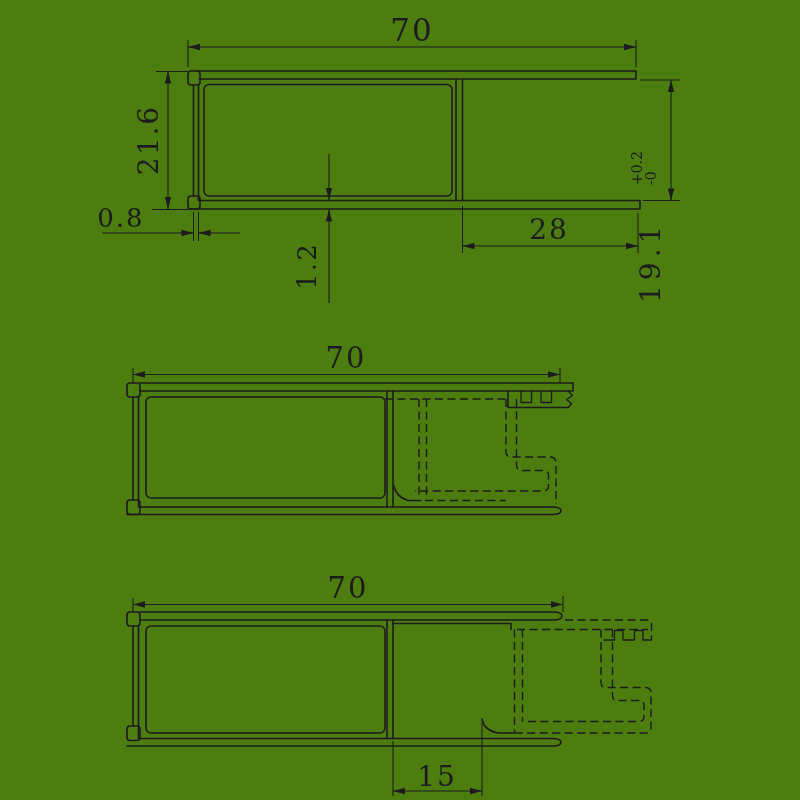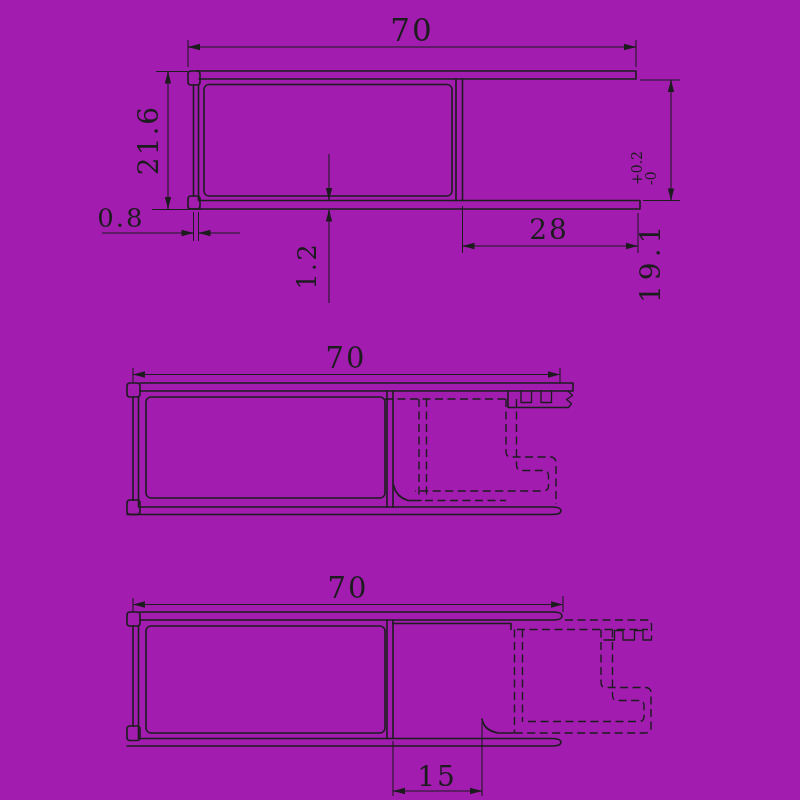--- a/index.html
+++ b/index.html
@@ -3,21 +3,21 @@
 <meta charset="utf-8">
 <style>
   html,body{margin:0;padding:0;}
   body{
     width:800px;height:800px;
     background:#ffffff;
     font-family:"DejaVu Serif", serif;
   }
   .sheet{
     position:relative;width:800px;height:800px;
-    background:#a21caf;
+    background:#4d7c0f;
     overflow:hidden;
   }
   svg text{
     fill:#1c1c1e;
     font-family:"DejaVu Serif", serif;
   }
   .solid{stroke:#1c1c1e;stroke-width:1.6;fill:none;stroke-linecap:round;stroke-linejoin:round;}
   .thin {stroke:#1c1c1e;stroke-width:1.3;fill:none;stroke-linecap:round;stroke-linejoin:round;}
   .hidden-line{stroke:#1c1c1e;stroke-width:1.4;fill:none;stroke-dasharray:8 4.5;stroke-linecap:butt;}
   .dim{stroke:#1c1c1e;stroke-width:1.05;fill:none;stroke-linecap:butt;}

